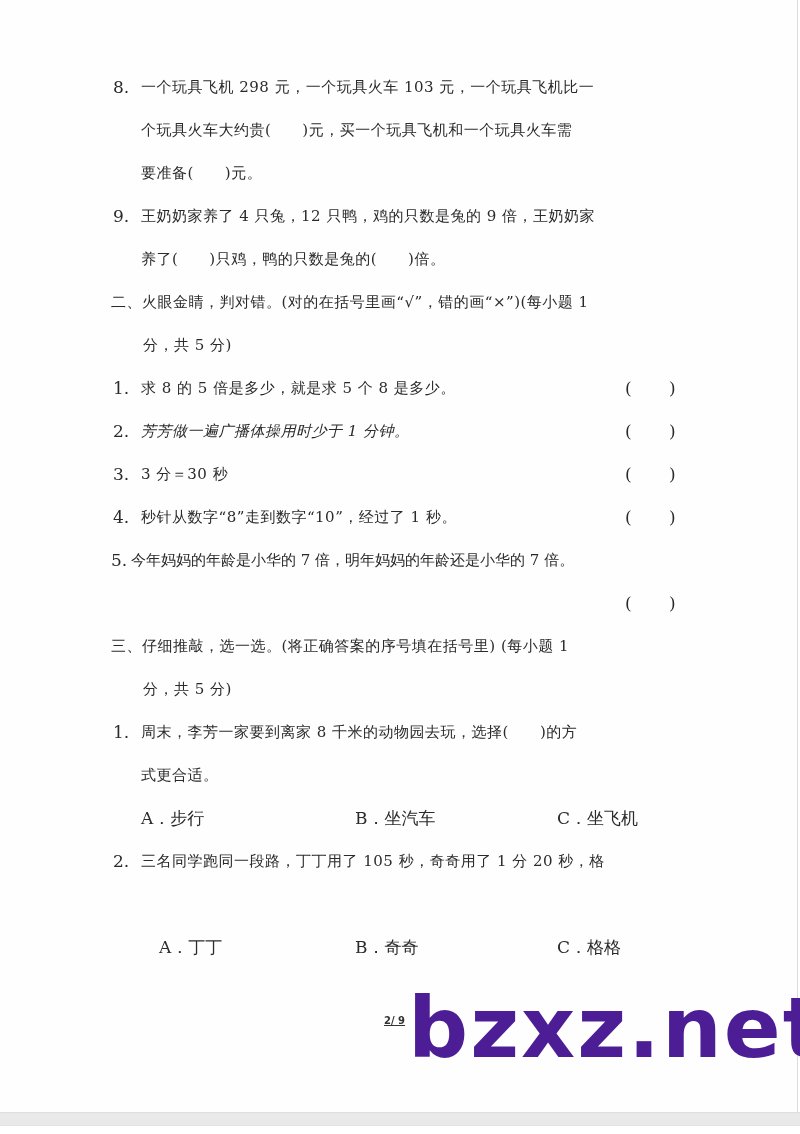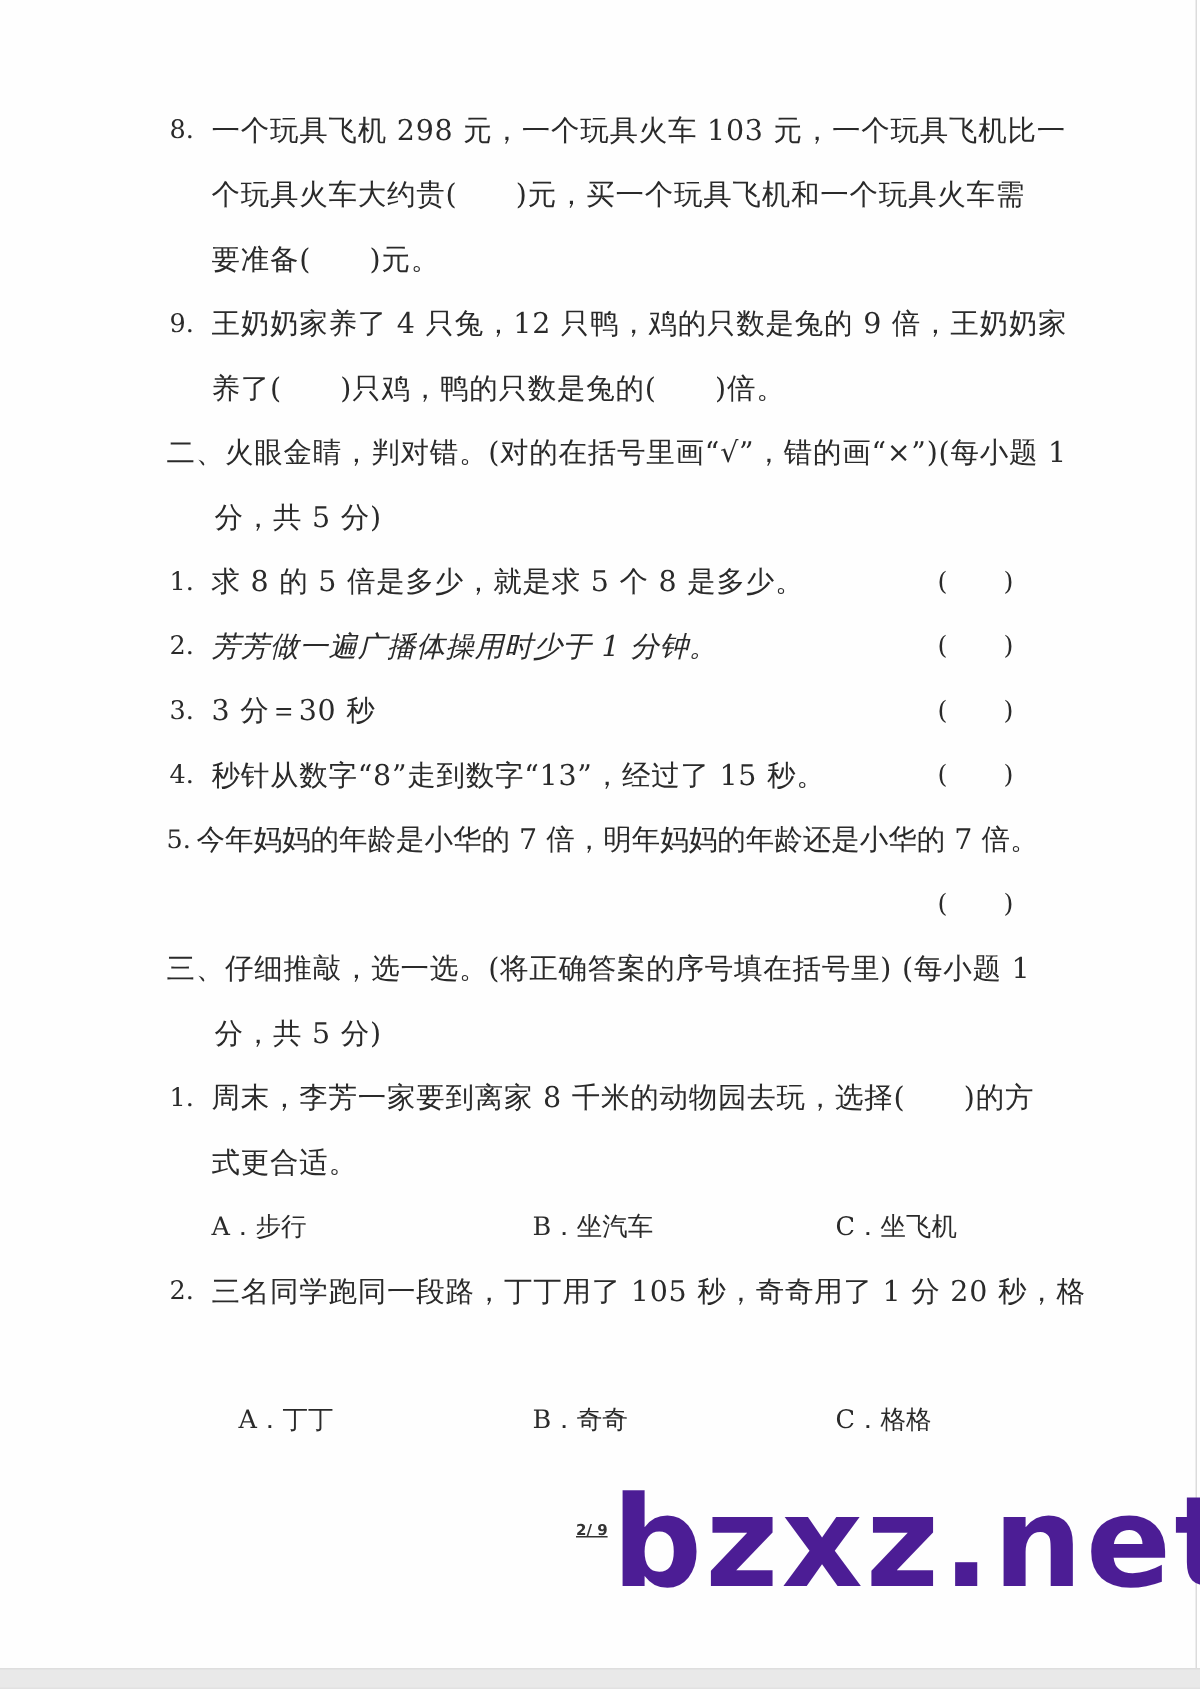--- a/index.html
+++ b/index.html
@@ -9,21 +9,21 @@
   }
   .page {
     position: absolute; left: 0; top: 0; width: 797px; height: 1112px;
     background: #fefefe; border-right: 1px solid #dcdcdc;
   }
   .bottom-band {
     position: absolute; left: 0; top: 1112px; width: 800px; height: 12px;
     background: #e9e9e9; border-top: 1px solid #dedede; border-bottom: 1px solid #e2e2e2;
   }
   .line {
-    position: absolute; font-size: 19px; line-height: 24px; white-space: nowrap; letter-spacing: 0.5px;
+    position: absolute; font-size: 15px; line-height: 24px; white-space: nowrap; letter-spacing: 0.5px;
   }
   .num { position: absolute; font-size: 17px; line-height: 24px; }
   .paren { position: absolute; font-size: 17px; line-height: 24px; }
   .paren .r { position: absolute; left: 44px; top: 0; }
   .opt { position: absolute; font-size: 17px; line-height: 24px; white-space: nowrap; }
   .page-number {
     position: absolute; left: 384px; top: 1015px; font-family: "DejaVu Sans", sans-serif;
     font-size: 10px; font-weight: bold; color: #333; text-decoration: underline;
   }
   .watermark {
@@ -60,21 +60,21 @@
 
   <span class="num" style="left:113px; top:419px;">2.</span>
   <span class="line" style="left:141px; top:419px;font-style:italic;">芳芳做一遍广播体操用时少于 1 分钟。</span>
   <span class="paren" style="left:625px; top:419px;"><span>(</span><span class="r">)</span></span>
 
   <span class="num" style="left:113px; top:462px;">3.</span>
   <span class="line" style="left:141px; top:462px;">3 分＝30 秒</span>
   <span class="paren" style="left:625px; top:462px;"><span>(</span><span class="r">)</span></span>
 
   <span class="num" style="left:113px; top:505px;">4.</span>
-  <span class="line" style="left:141px; top:505px;">秒针从数字“8”走到数字“13”，经过了 15 秒。</span>
+  <span class="line" style="left:141px; top:505px;">秒针从数字“8”走到数字“10”，经过了 1 秒。</span>
   <span class="paren" style="left:625px; top:505px;"><span>(</span><span class="r">)</span></span>
 
   <span class="num" style="left:111px; top:548px;">5.</span>
   <span class="line" style="left:131px; top:548px; letter-spacing:0px;">今年妈妈的年龄是小华的 7 倍，明年妈妈的年龄还是小华的 7 倍。</span>
   <span class="paren" style="left:625px; top:591px;"><span>(</span><span class="r">)</span></span>
 
   <span class="line" style="left:111px; top:634px;">三、仔细推敲，选一选。(将正确答案的序号填在括号里) (每小题 1</span>
   <span class="line" style="left:143px; top:677px;">分，共 5 分)</span>
 
   <span class="num" style="left:113px; top:720px;">1.</span>

